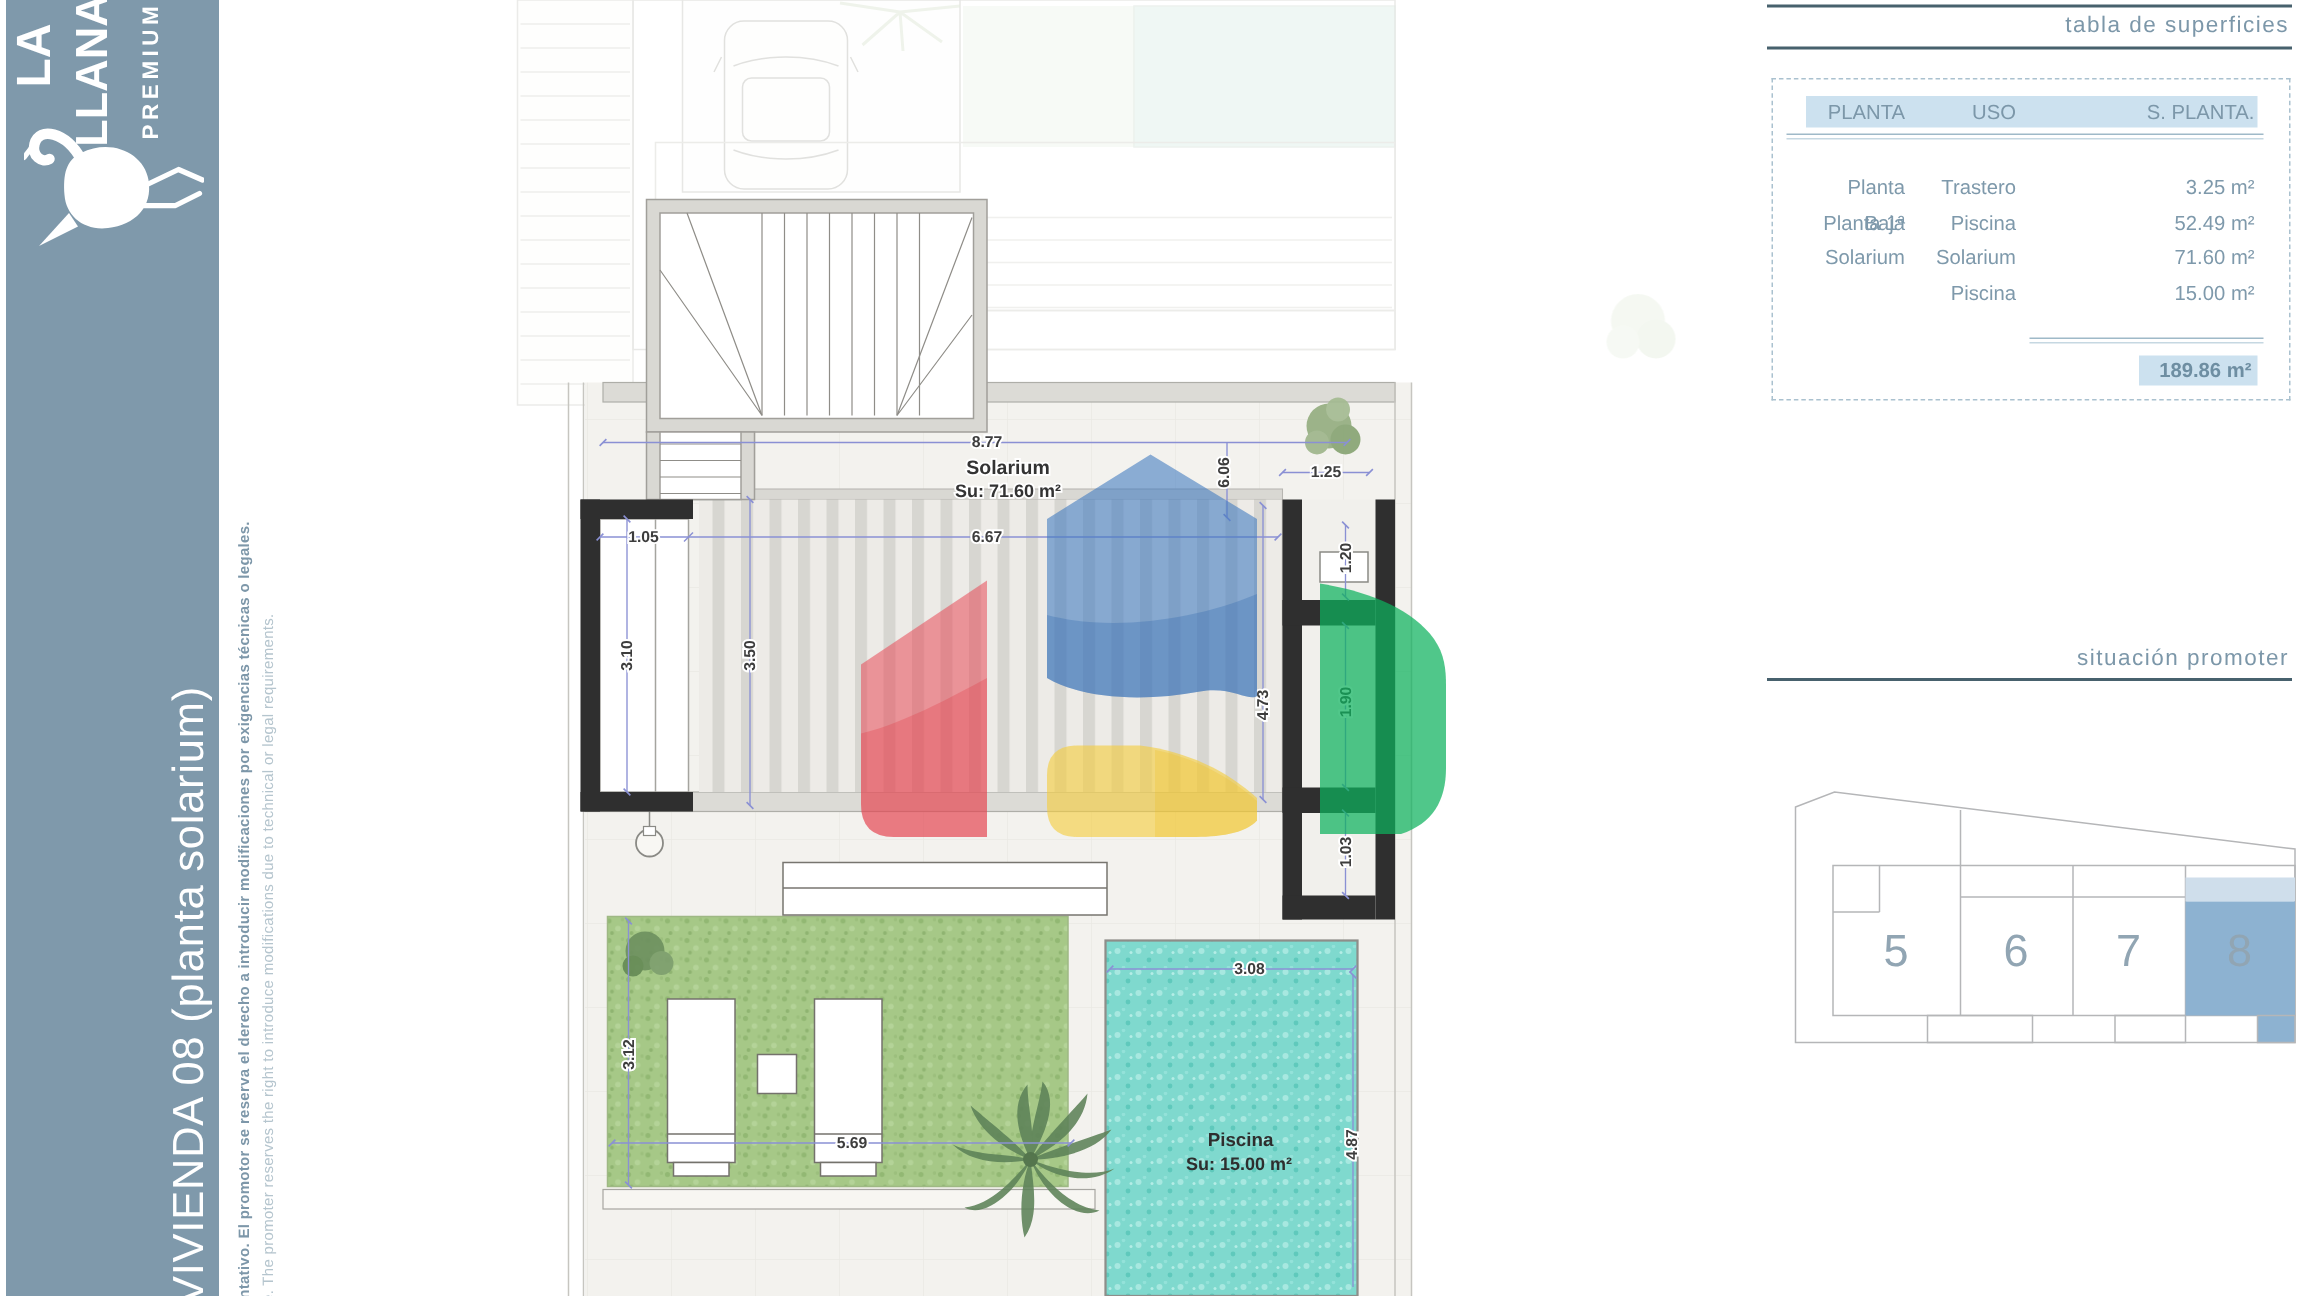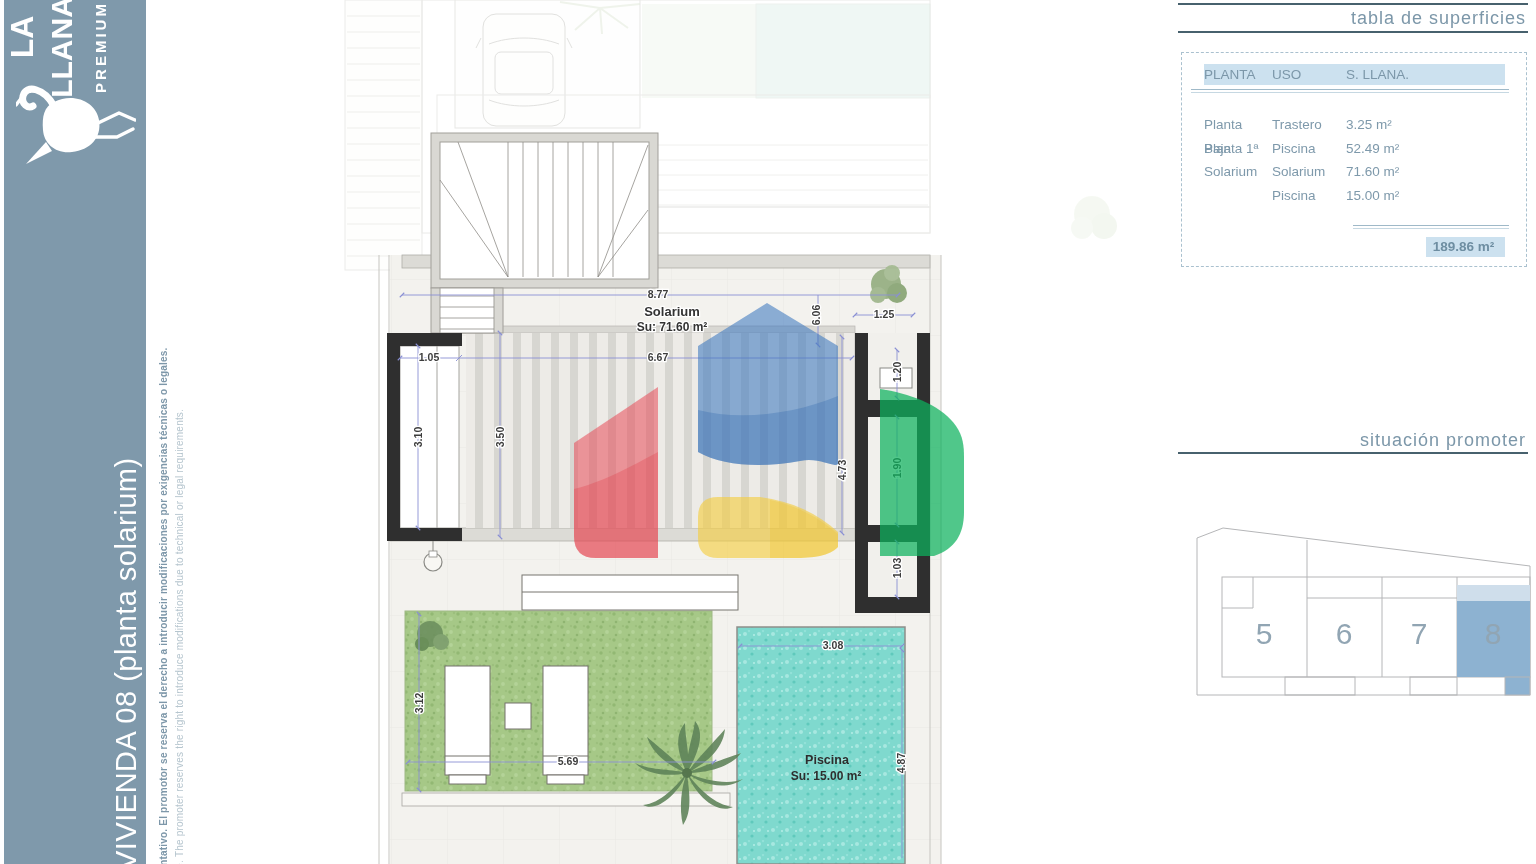--- a/index.html
+++ b/index.html
@@ -8,34 +8,34 @@
   .abs{position:absolute;}
   
   #sidebar{left:4px;top:0;width:142px;height:864px;background:#7F99AB;overflow:visible;}
   .rot{transform:rotate(-90deg);transform-origin:center center;white-space:nowrap;}
   .brand-line{color:#fff;text-align:center;font-weight:600;}
   #side-title{color:#ffffff;font-size:29px;letter-spacing:.5px;font-weight:400;}
   .disc{font-size:10px;letter-spacing:.2px;}
   #disc-es{color:#7D97A9;font-weight:700;}
   #disc-en{color:#B5C5CE;font-weight:400;}
   
-  .panel-title{color:#7C97A9;font-size:18px;letter-spacing:1px;text-align:right;}
+  .panel-title{color:#7C97A9;font-size:15px;letter-spacing:1px;text-align:right;}
   .rule{background:#47616D;height:2px;}
   #surf-box{left:1181px;top:52px;width:346px;height:215px;border:1.5px dashed #AAC1CF;box-sizing:border-box;}
   .sgrid{display:grid;grid-template-columns:68px 74px auto;}
-  .sgrid span{display:block;text-align:left;}
+  .sgrid span{display:block;text-align:right;}
   #surf-head{left:22px;top:11px;width:301px;height:21px;background:#CCE1EF;color:#7C97A9;
              font-size:13.5px;line-height:21px;}
   #surf-head span{padding-right:2px;}
   .hrule{height:4px;border-top:1.5px solid #9FB9C8;border-bottom:1px solid #C6D8E2;box-sizing:border-box;}
   #surf-rows{left:22px;top:60px;width:301px;color:#7E99AB;font-size:13.5px;}
   .srow{height:23.5px;line-height:23.5px;}
   .srow span{padding-right:2px;}
   #total-chip{left:244px;top:184px;width:79px;height:20px;background:#CCE1EF;color:#6E8EA2;
-              font-size:13.5px;line-height:20px;text-align:center;padding-right:4px;box-sizing:border-box;font-weight:600;}
+              font-size:13.5px;line-height:20px;text-align:right;padding-right:4px;box-sizing:border-box;font-weight:600;}
   
   svg text{font-family:"Liberation Sans", sans-serif;}
   .dim{font-size:10.5px;font-weight:700;fill:#3D3D3D;paint-order:stroke;stroke:#ffffff;stroke-width:2.6px;text-anchor:middle;}
   .plabel{font-size:13px;font-weight:600;fill:#333;paint-order:stroke;stroke:#fff;stroke-width:2.4px;text-anchor:middle;}
   .plabel2{font-size:12px;font-weight:700;fill:#333;paint-order:stroke;stroke:#fff;stroke-width:2.4px;text-anchor:middle;}
   .pool-t{font-size:12.5px;font-weight:600;fill:#2e2e2e;text-anchor:middle;}
   .pool-t2{font-size:12px;font-weight:700;fill:#2e2e2e;text-anchor:middle;}
   .plot-num{font-size:30px;font-weight:300;fill:#91A5B3;text-anchor:middle;}
 </style>
 </head>
@@ -275,21 +275,21 @@
 </svg>
 
 <div class="abs rule" style="left:1178px;top:3px;width:350px;"></div>
 <div class="abs panel-title" style="left:1180px;top:8px;width:346px;">tabla de superficies</div>
 <div class="abs rule" style="left:1178px;top:31px;width:350px;"></div>
 
 <div id="surf-box" class="abs">
   <div id="surf-head" class="abs sgrid">
     <span>PLANTA</span>
     <span>USO</span>
-    <span>S. LLANA.</span>
+    <span>S. PLANTA.</span>
   </div>
   <div class="abs hrule" style="left:9px;top:36px;width:318px;"></div>
   <div id="surf-rows" class="abs">
     <div class="srow sgrid">
       <span>Planta Baja</span>
       <span>Trastero</span>
       <span>3.25 m²</span>
     </div>
     <div class="srow sgrid">
       <span>Planta 1ª</span>

